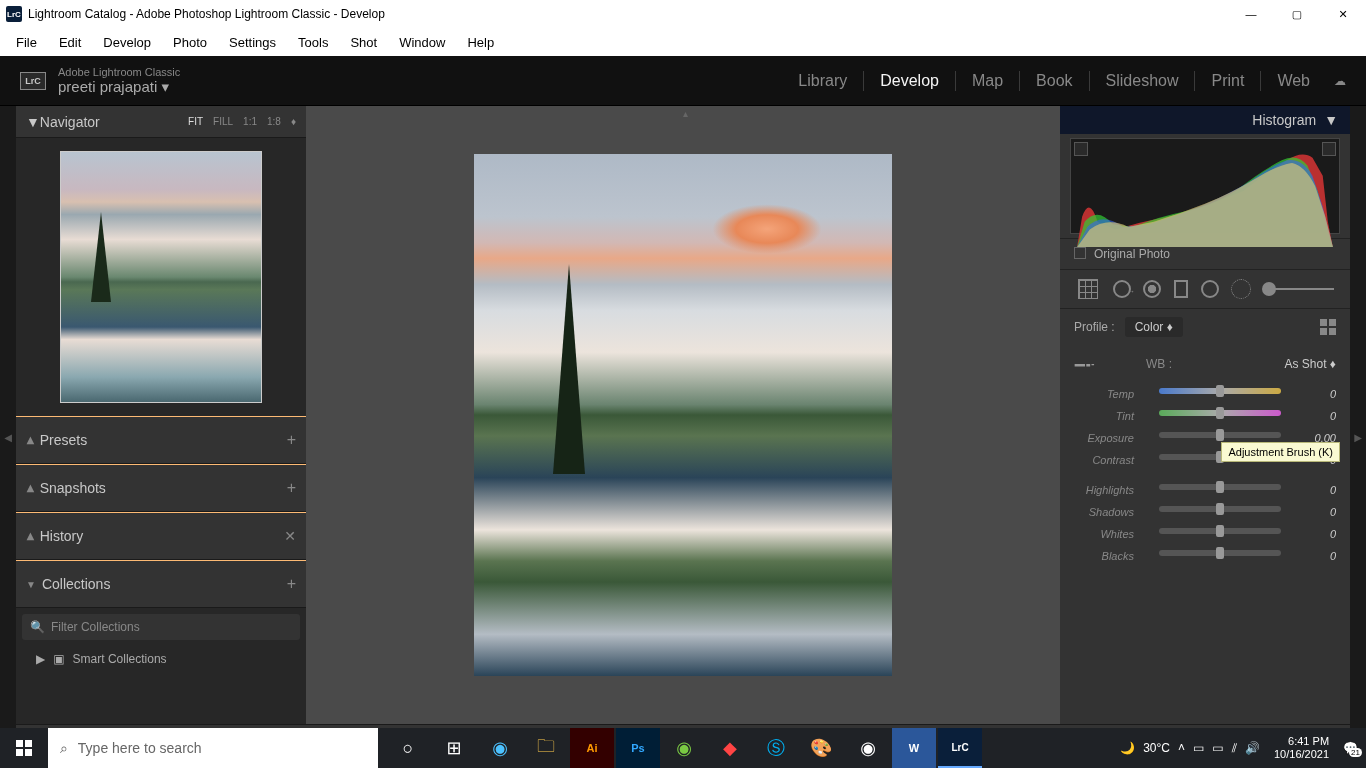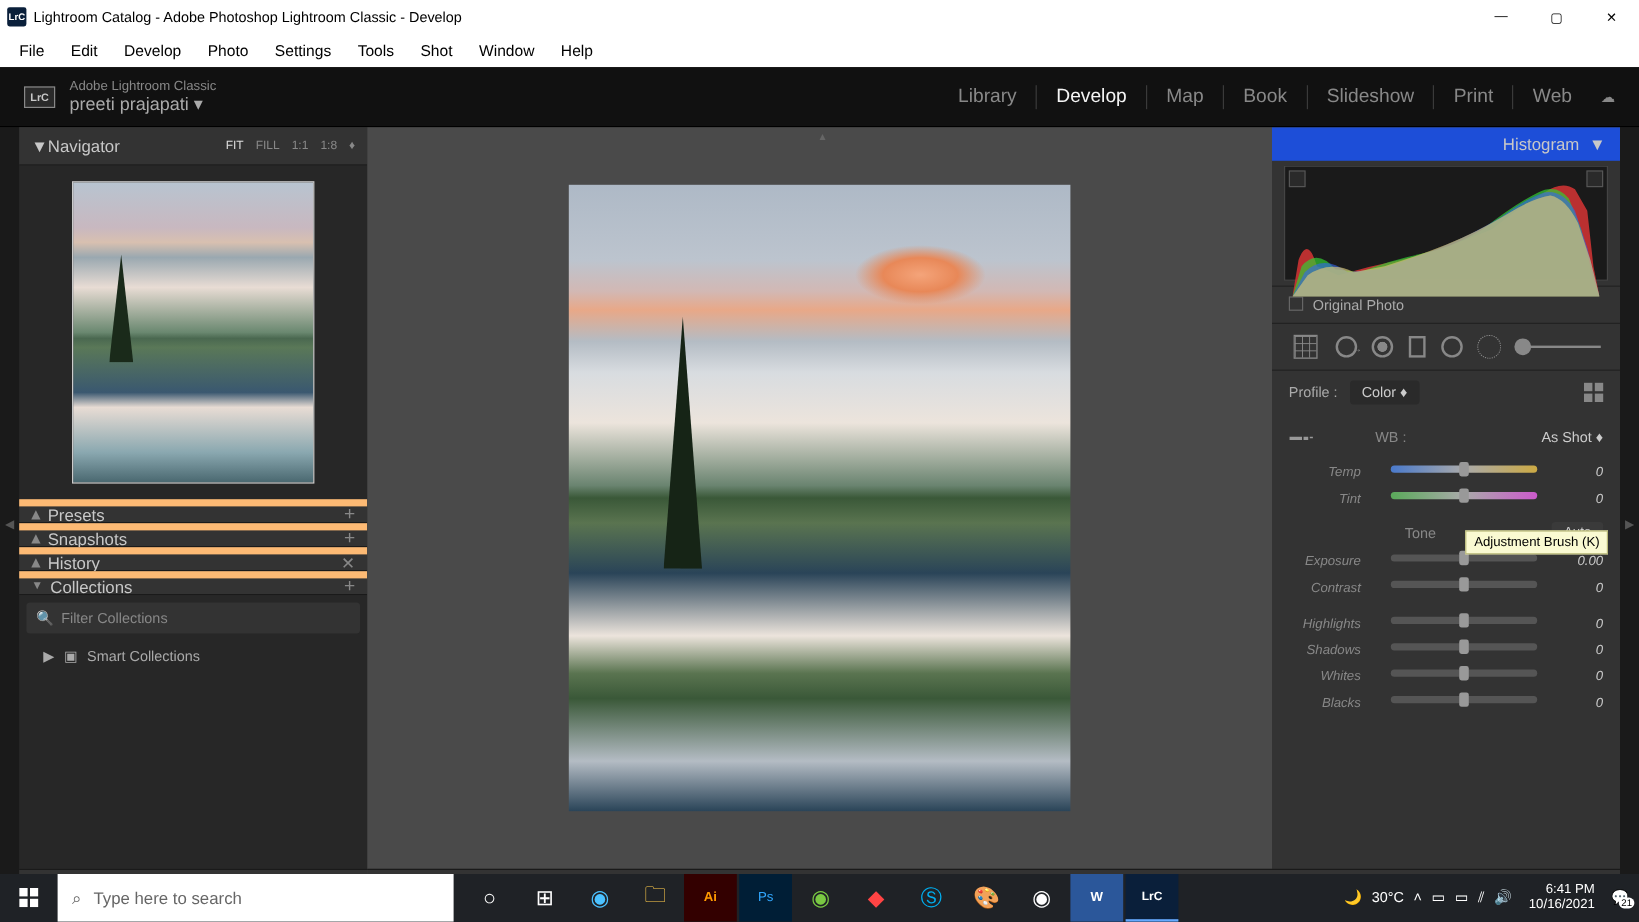--- a/index.html
+++ b/index.html
@@ -27,21 +27,21 @@
 .app-header .modules .mod { font-size: 16px; color: #888; }
 .app-header .modules .mod.active { color: #f5f5f5; }
 .app-header .cloud { margin-left: 24px; color: #888; }
 
 
 .main { flex: 1; display: flex; background: #1a1a1a; position: relative; }
 .edge-tab { width: 16px; background: #1a1a1a; display: flex; align-items: center; justify-content: center; color: #555; font-size: 10px; }
 
 
 .left { width: 290px; background: #272727; display: flex; flex-direction: column; }
-.panel-hdr { height: 20px; background: #333; border-top: 6px solid #fdba74; border-bottom: 1px solid #1a1a1a; display: flex; align-items: center; padding: 0 10px; color: #c8c8c8; font-size: 14px; }
+.panel-hdr { height: 48px; background: #333; border-top: 1px solid #fdba74; border-bottom: 1px solid #1a1a1a; display: flex; align-items: center; padding: 0 10px; color: #c8c8c8; font-size: 14px; }
 .panel-hdr .tri { margin-right: 6px; font-size: 10px; color: #888; }
 .panel-hdr.collapsed .tri { transform: rotate(-90deg); display: inline-block; }
 .panel-hdr .plus { margin-left: auto; color: #888; font-size: 16px; }
 .panel-hdr .x { margin-left: auto; color: #888; font-size: 14px; }
 .nav-hdr { height: 32px; background: #333; display: flex; align-items: center; padding: 0 10px; color: #c8c8c8; font-size: 14px; border-bottom: 1px solid #1a1a1a; }
 .nav-hdr .zoom { margin-left: auto; display: flex; gap: 10px; font-size: 10px; color: #888; }
 .nav-hdr .zoom .active { color: #ddd; }
 .nav-body { height: 278px; background: #272727; display: flex; align-items: center; justify-content: center; padding: 10px; }
 .nav-thumb { width: 202px; height: 252px; border: 1px solid #ccc; background: linear-gradient(to bottom, #b8c4d0 0%, #c8b8c0 15%, #d8c0b0 20%, #9aa8b0 25%, #e8dcd4 35%, #6a8870 50%, #4a6850 52%, #5a7858 55%, #3a5870 70%, #e8dcd4 75%, #8aa8b0 90%, #4a6870 100%); position: relative; }
 .nav-thumb::before { content:''; position:absolute; left:30px; top:60px; width:20px; height:90px; background:#1a2a1a; clip-path: polygon(50% 0, 100% 100%, 0 100%); }
@@ -60,21 +60,21 @@
 .photo::after { content:''; position:absolute; right:70px; top:50px; width:110px; height:50px; background: radial-gradient(ellipse, #f4a47a 0%, #e88858 40%, transparent 70%); border-radius: 50%; }
 .center-toolbar { height: 44px; background: #333; border-top: 1px solid #1a1a1a; display: flex; align-items: center; padding: 0 14px; gap: 10px; color: #aaa; font-size: 14px; }
 .center-toolbar .tool-btn { width: 26px; height: 22px; background: #444; border: 1px solid #222; }
 .center-toolbar .tool-group { display: flex; gap: 2px; }
 .center-toolbar .soft { display: flex; align-items: center; gap: 8px; margin-left: 14px; }
 .center-toolbar .chk { width: 12px; height: 12px; border: 1px solid #888; }
 .center-toolbar .drop { margin-left: auto; color: #888; font-size: 10px; }
 
 
 .right { width: 290px; background: #333; display: flex; flex-direction: column; font-size: 12px; color: #aaa; }
-.histo-hdr { height: 28px; display: flex; align-items: center; justify-content: flex-end; padding: 0 12px; color: #c8c8c8; font-size: 14px; gap: 8px; background: #1d4ed8; }
+.histo-hdr { height: 28px; display: flex; align-items: center; justify-content: flex-end; padding: 0 12px; color: #c8c8c8; font-size: 14px; gap: 8px; background: #0f172a; }
 .histo-body { height: 96px; margin: 4px 10px; background: #1a1a1a; border: 1px solid #444; position: relative; }
 .histo-body .clip { position: absolute; top: 3px; width: 14px; height: 14px; background: #2a2a2a; border: 1px solid #555; }
 .histo-body .clip.l { left: 3px; }
 .histo-body .clip.r { right: 3px; }
 .histo-curve { position: absolute; inset: 6px; }
 .orig-row { padding: 8px 14px; display: flex; gap: 8px; border-top: 1px solid #222; }
 .orig-row .chk { width: 12px; height: 12px; border: 1px solid #666; }
 .tool-strip { height: 40px; border-top: 1px solid #222; border-bottom: 1px solid #222; display: flex; align-items: center; justify-content: space-around; padding: 0 10px; }
 .tool-strip .ts { width: 24px; height: 24px; display: flex; align-items: center; justify-content: center; color: #888; position: relative; }
 .tool-strip .ts.grid::before { content:''; width:18px; height:18px; border:1px solid #888; background: linear-gradient(#888 1px, transparent 1px) 0 6px/100% 6px, linear-gradient(90deg, #888 1px, transparent 1px) 6px 0/6px 100%; }
@@ -306,24 +306,20 @@
             </div>
             <span class="sval">0</span>
           </div>
       <div class="slider-row">
             <span class="slbl">Tint</span>
             <div class="track tint">
               <div class="thumb"></div>
             </div>
             <span class="sval">0</span>
           </div>
-      <div class="tone-hdr">
-            <span class="tlbl">Tone</span>
-            <span class="auto">Auto</span>
-          </div>
       <div class="slider-row">
             <span class="slbl">Exposure</span>
             <div class="track gray">
               <div class="thumb"></div>
             </div>
             <span class="sval">0.00</span>
           </div>
       <div class="slider-row">
             <span class="slbl">Contrast</span>
             <div class="track gray">
@@ -383,21 +379,21 @@
   <div class="search">
       <span>⌕</span>
       <span>Type here to search</span>
     </div>
   <div class="task-icons">
     <div class="tic">○</div>
     <div class="tic">⊞</div>
     <div class="tic" style="color:#4cc2ff">◉</div>
     <div class="tic" style="color:#ffcc4c">🗀</div>
     <div class="tic" style="background:#330000;color:#ff9a00;font-size:11px;font-weight:bold">Ai</div>
-    <div class="tic" style="background:#001e36;color:#31a8ff;font-size:11px;font-weight:normal">Ps</div>
+    <div class="tic" style="background:#001e36;color:#31a8ff;font-size:11px;font-weight:bold">Ps</div>
     <div class="tic" style="color:#7ac943">◉</div>
     <div class="tic" style="color:#ff4444">◆</div>
     <div class="tic" style="color:#00aff0">Ⓢ</div>
     <div class="tic">🎨</div>
     <div class="tic">◉</div>
     <div class="tic" style="background:#2b579a;color:#fff;font-size:11px;font-weight:bold">W</div>
     <div class="tic" style="background:#0a1f3a;color:#fff;font-size:10px;font-weight:bold;border-bottom:2px solid #6af">LrC</div>
   </div>
   <div class="tray">
     <span>🌙</span>

